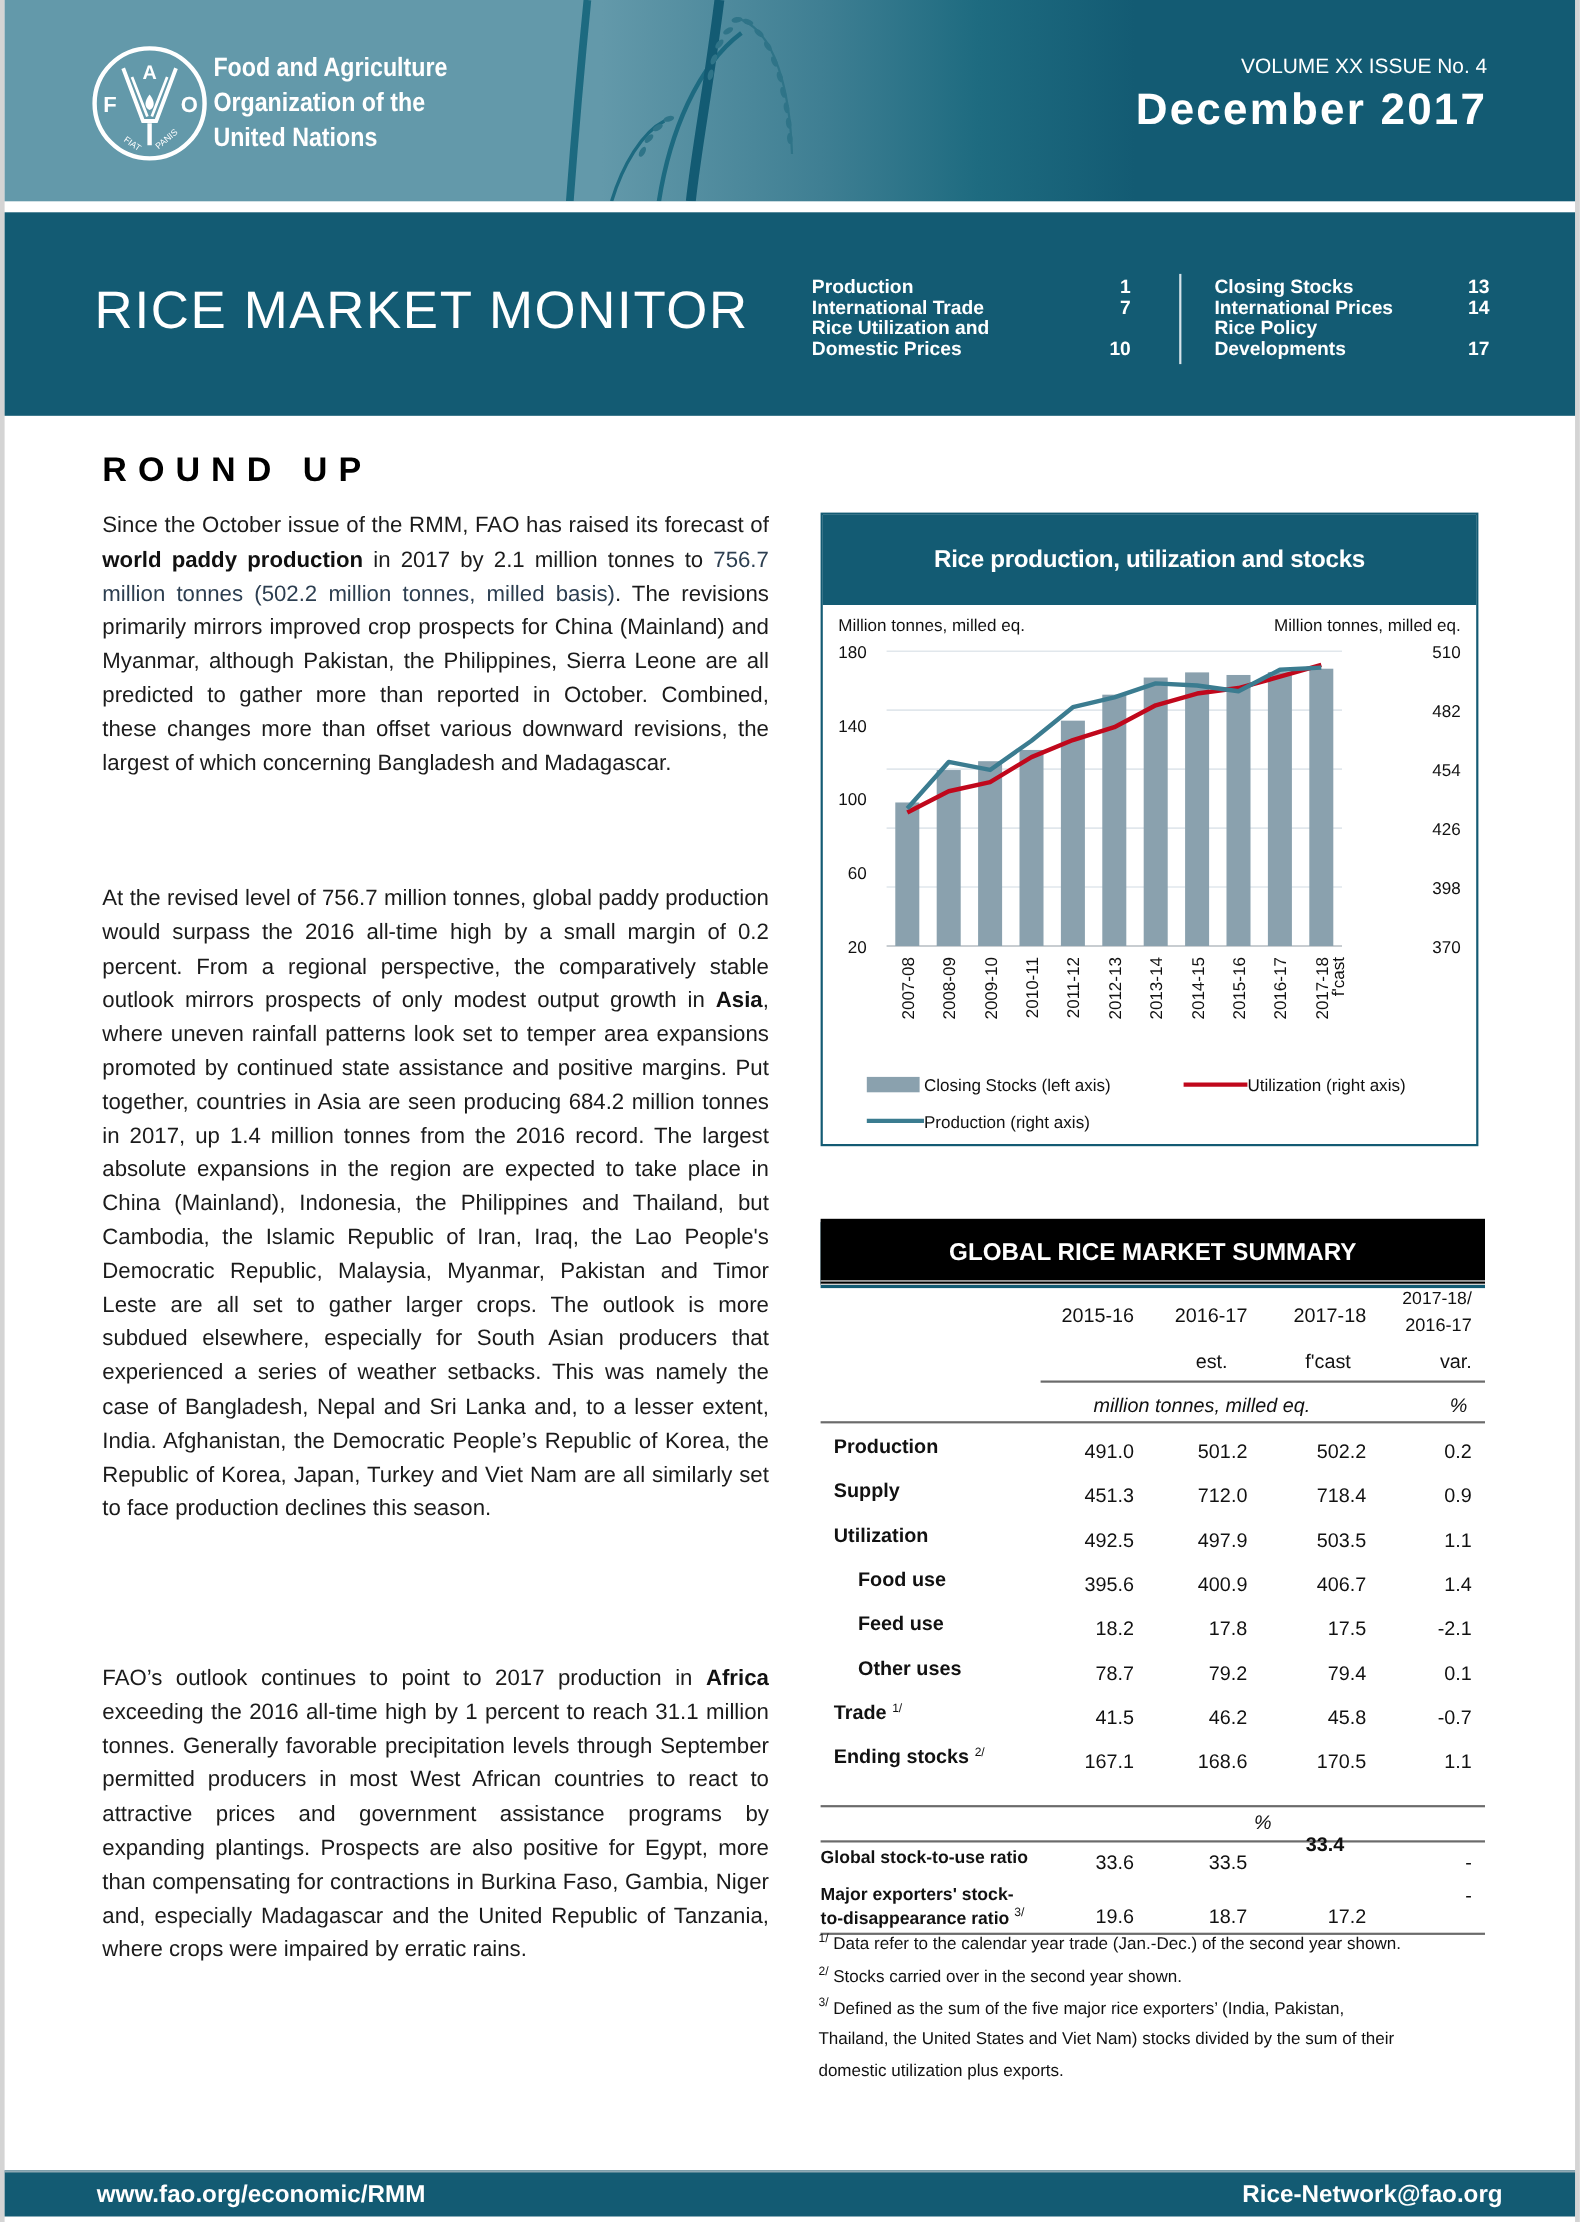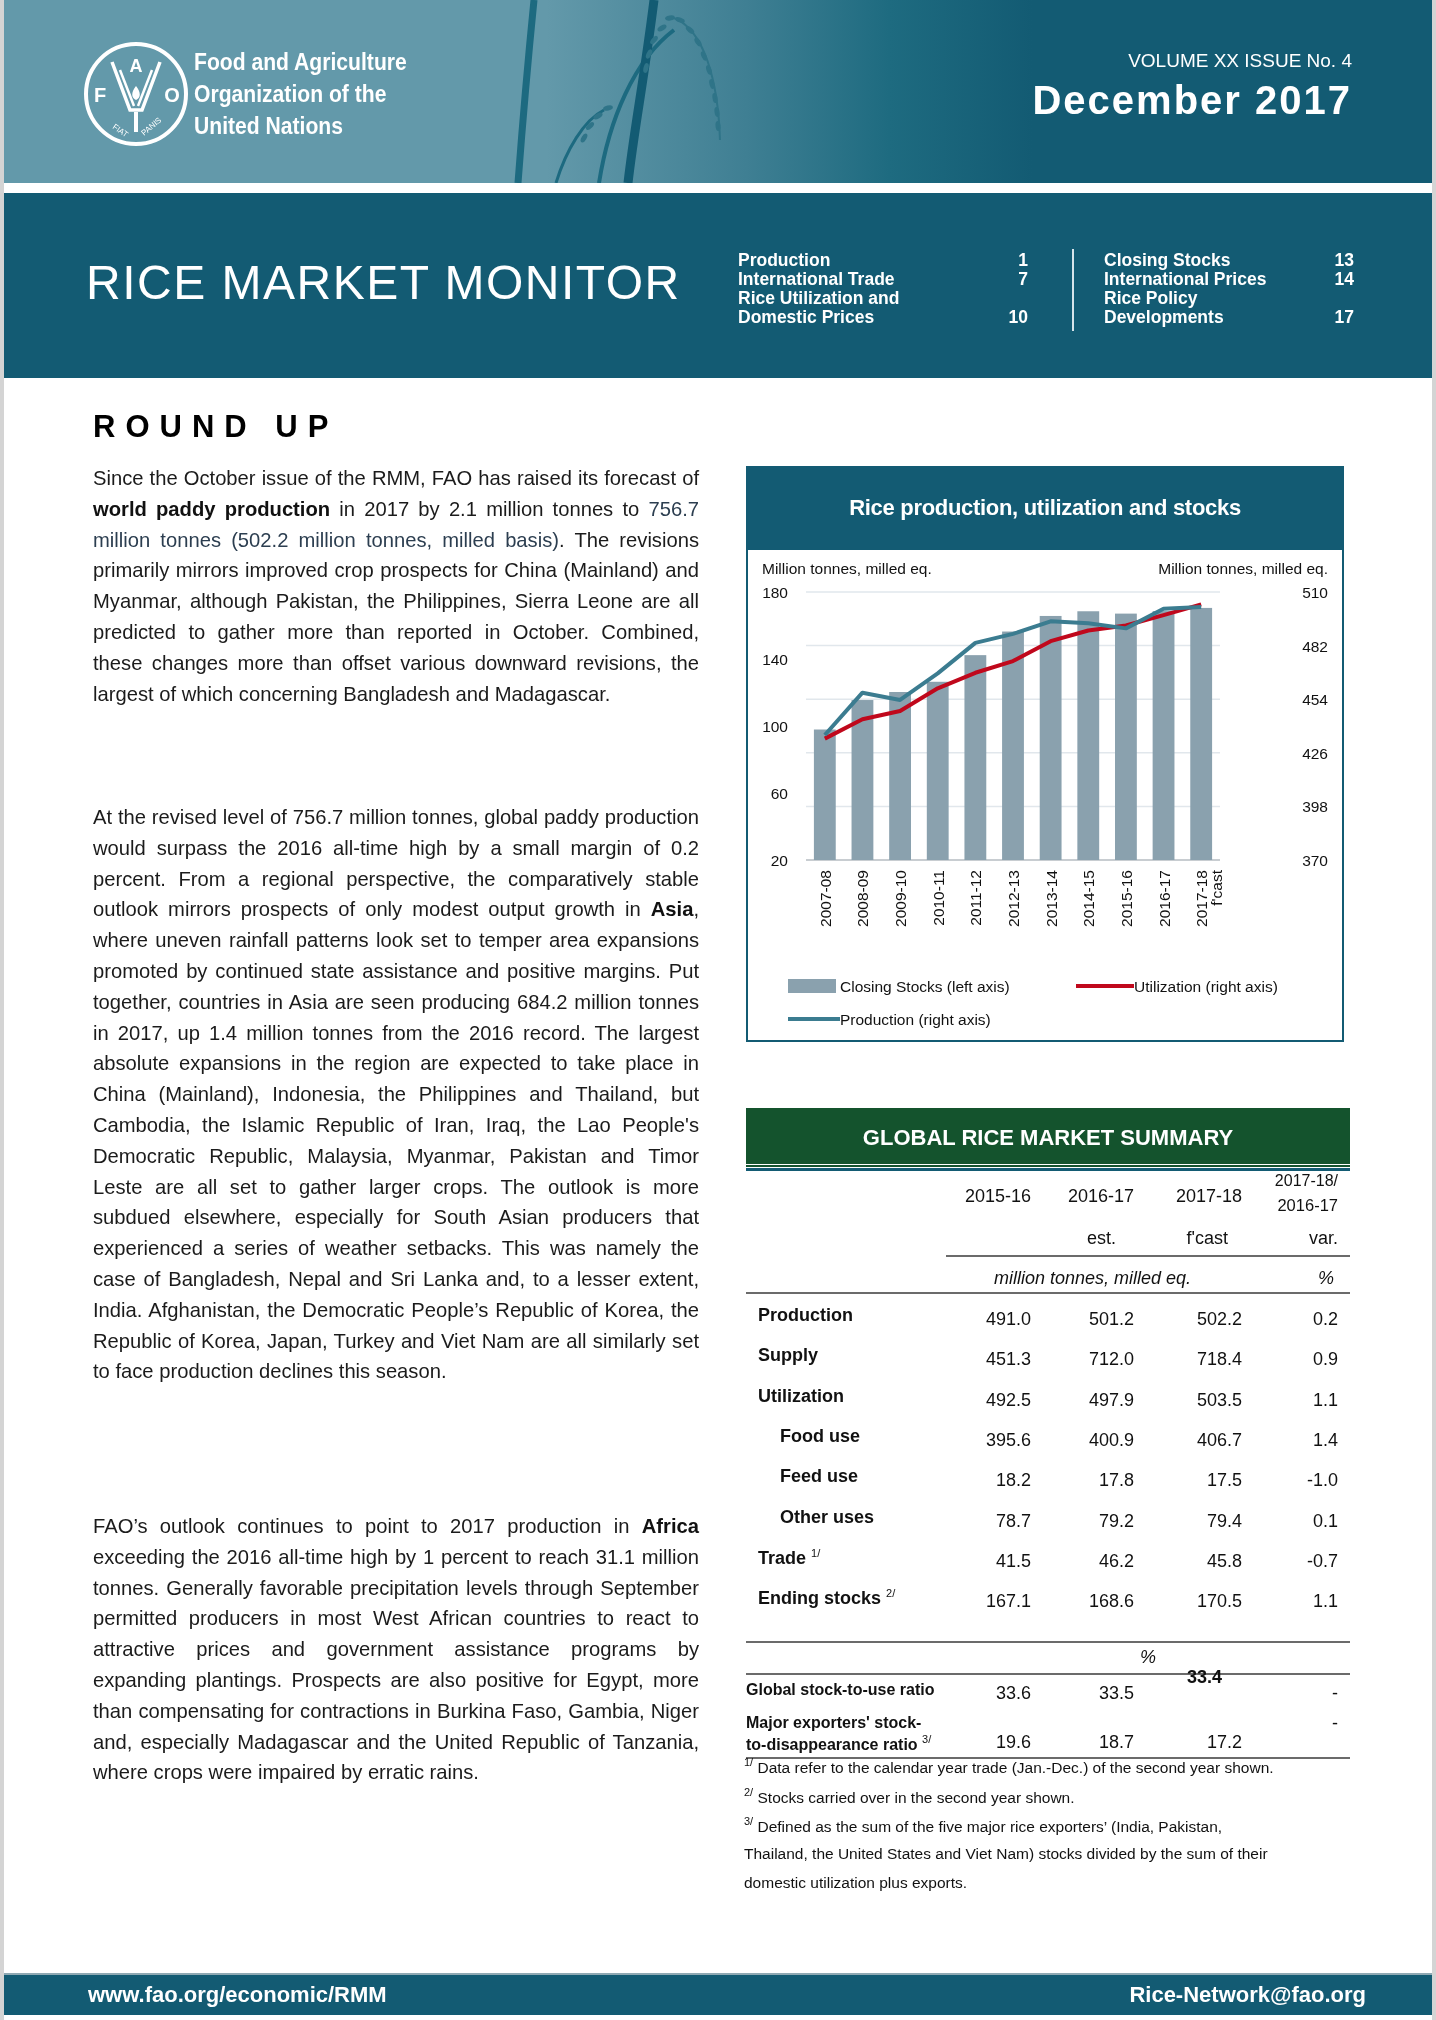--- a/index.html
+++ b/index.html
@@ -36,21 +36,21 @@
   .p3 { top: 1511px; }
   .hl { color: #2c3e50; }
 
   
   .chart-box { position: absolute; left: 742px; top: 466px; width: 598px; height: 576px; border: 2px solid #135b73; background: #fff; }
   .chart-title { height: 82px; background: #135b73; color: #fff; font-weight: bold; font-size: 22px; text-align: center; line-height: 80px; letter-spacing: -0.3px; }
   .chart-svg { position: absolute; left: 0; top: 82px; }
 
   
   .table-box { position: absolute; left: 742px; top: 1108px; width: 604px; }
-  .table-title { height: 60px; background: #14532d; color: #fff; font-weight: bold; font-size: 22px; text-align: center; line-height: 60px; border-bottom: 4px double #fff; box-shadow: 0 3px 0 #135b73; }
+  .table-title { height: 60px; background: #000000; color: #fff; font-weight: bold; font-size: 22px; text-align: center; line-height: 60px; border-bottom: 4px double #fff; box-shadow: 0 3px 0 #135b73; }
   .t-abs { position: absolute; white-space: nowrap; font-size: 18px; color: #111; }
   .t-right { text-align: right; }
   .t-label { font-weight: bold; font-size: 18px; }
   .t-label sup, .t-note sup { font-size: 11px; font-weight: normal; vertical-align: 7px; }
   .t-line { position: absolute; height: 2px; background: #6b6b6b; }
   .t-note { position: absolute; left: 740px; font-size: 15.5px; color: #111; white-space: nowrap; }
 
   
   .footer { position: absolute; left: 0; top: 1973px; width: 1428px; height: 42px; background: #135b73; border-top: 2px solid #8fa9b3; }
   .footer-left { position: absolute; left: 84px; top: 7px; color: #ffffff; font-weight: bold; font-size: 22px; white-space: nowrap; }
@@ -250,21 +250,21 @@
       <div class="t-abs t-right" style="left:1214px;top:1389.6px;width:120px;">1.1</div>
       <div class="t-abs t-label" style="left:776px;top:1425.9px;">Food use</div>
       <div class="t-abs t-right" style="left:907px;top:1429.9px;width:120px;">395.6</div>
       <div class="t-abs t-right" style="left:1010px;top:1429.9px;width:120px;">400.9</div>
       <div class="t-abs t-right" style="left:1118px;top:1429.9px;width:120px;">406.7</div>
       <div class="t-abs t-right" style="left:1214px;top:1429.9px;width:120px;">1.4</div>
       <div class="t-abs t-label" style="left:776px;top:1466.2px;">Feed use</div>
       <div class="t-abs t-right" style="left:907px;top:1470.2px;width:120px;">18.2</div>
       <div class="t-abs t-right" style="left:1010px;top:1470.2px;width:120px;">17.8</div>
       <div class="t-abs t-right" style="left:1118px;top:1470.2px;width:120px;">17.5</div>
-      <div class="t-abs t-right" style="left:1214px;top:1470.2px;width:120px;">-1.0</div>
+      <div class="t-abs t-right" style="left:1214px;top:1470.2px;width:120px;">-2.1</div>
       <div class="t-abs t-label" style="left:776px;top:1506.5px;">Other uses</div>
       <div class="t-abs t-right" style="left:907px;top:1510.5px;width:120px;">78.7</div>
       <div class="t-abs t-right" style="left:1010px;top:1510.5px;width:120px;">79.2</div>
       <div class="t-abs t-right" style="left:1118px;top:1510.5px;width:120px;">79.4</div>
       <div class="t-abs t-right" style="left:1214px;top:1510.5px;width:120px;">0.1</div>
       <div class="t-abs t-label" style="left:754px;top:1546.8px;">Trade <sup>1/</sup></div>
       <div class="t-abs t-right" style="left:907px;top:1550.8px;width:120px;">41.5</div>
       <div class="t-abs t-right" style="left:1010px;top:1550.8px;width:120px;">46.2</div>
       <div class="t-abs t-right" style="left:1118px;top:1550.8px;width:120px;">45.8</div>
       <div class="t-abs t-right" style="left:1214px;top:1550.8px;width:120px;">-0.7</div>

